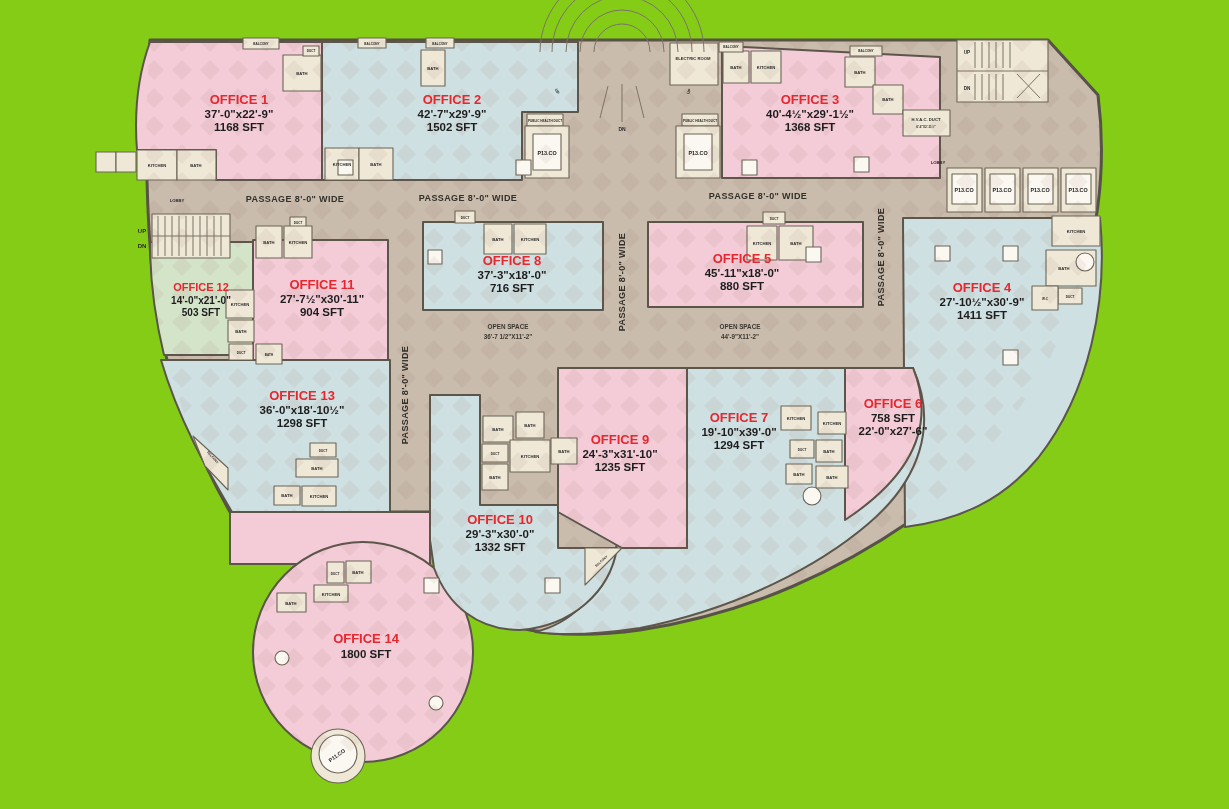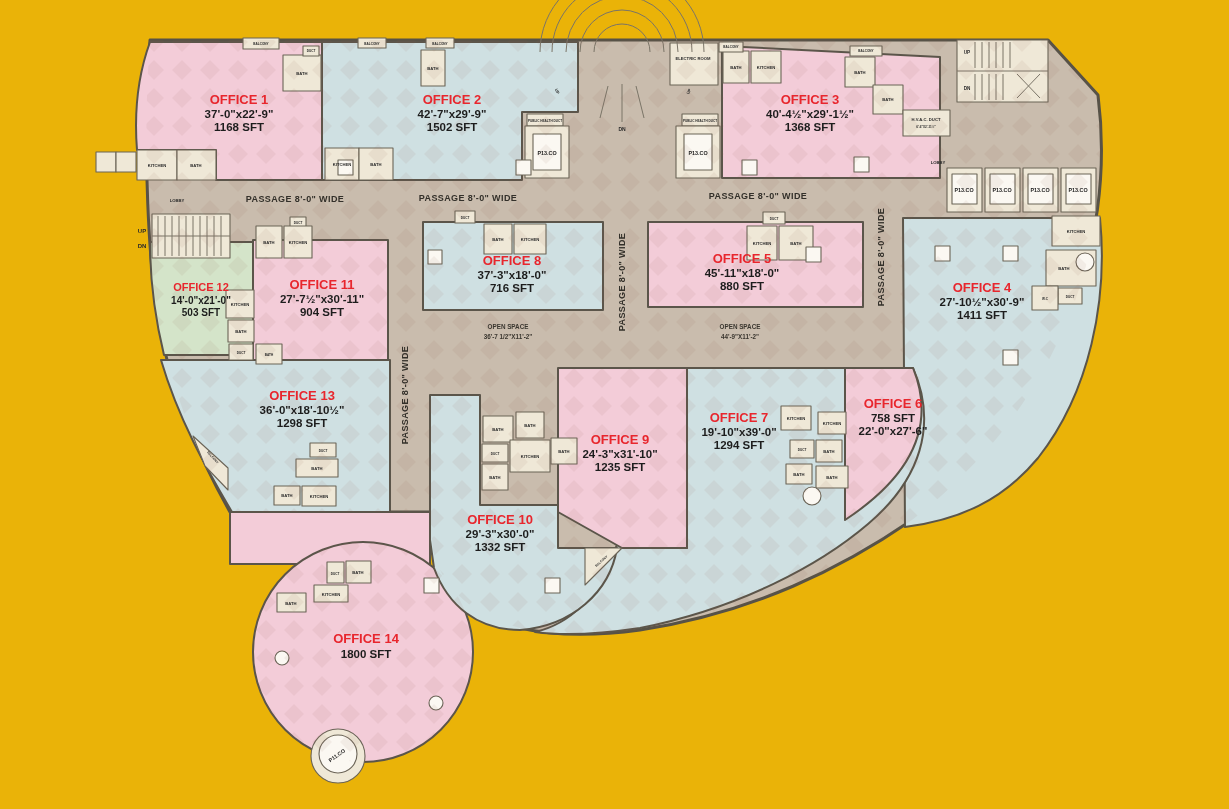--- a/index.html
+++ b/index.html
@@ -1,16 +1,16 @@
 <!DOCTYPE html>
 <html><head>
 <meta charset="utf-8">
 <style>
   html,body{margin:0;padding:0;background:#ffffff;}
-  .stage{position:relative;width:1229px;height:809px;background:#eab308;overflow:hidden;
+  .stage{position:relative;width:1229px;height:809px;background:#84cc16;overflow:hidden;
          font-family:"Liberation Sans","DejaVu Sans",sans-serif;}
   svg{position:absolute;left:0;top:0;}
   
   .w3{stroke:#575247;stroke-width:3;stroke-linejoin:round;}
   .w2{stroke:#5b554a;stroke-width:2;stroke-linejoin:round;}
   .w1{stroke:#6b6457;stroke-width:1.1;stroke-linejoin:round;}
   
   .tan{fill:#c9bcad;}
   .pink{fill:#f3ccd8;}
   .blue{fill:#cfe0e2;}

